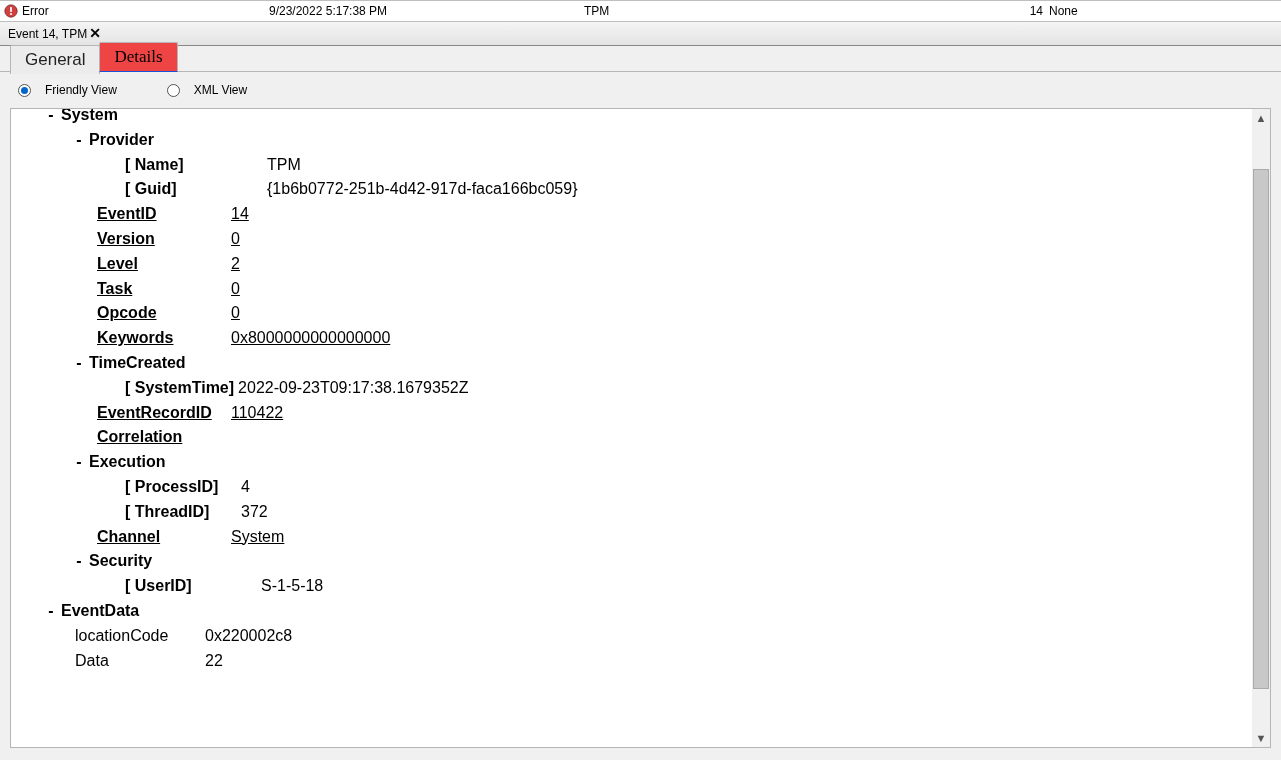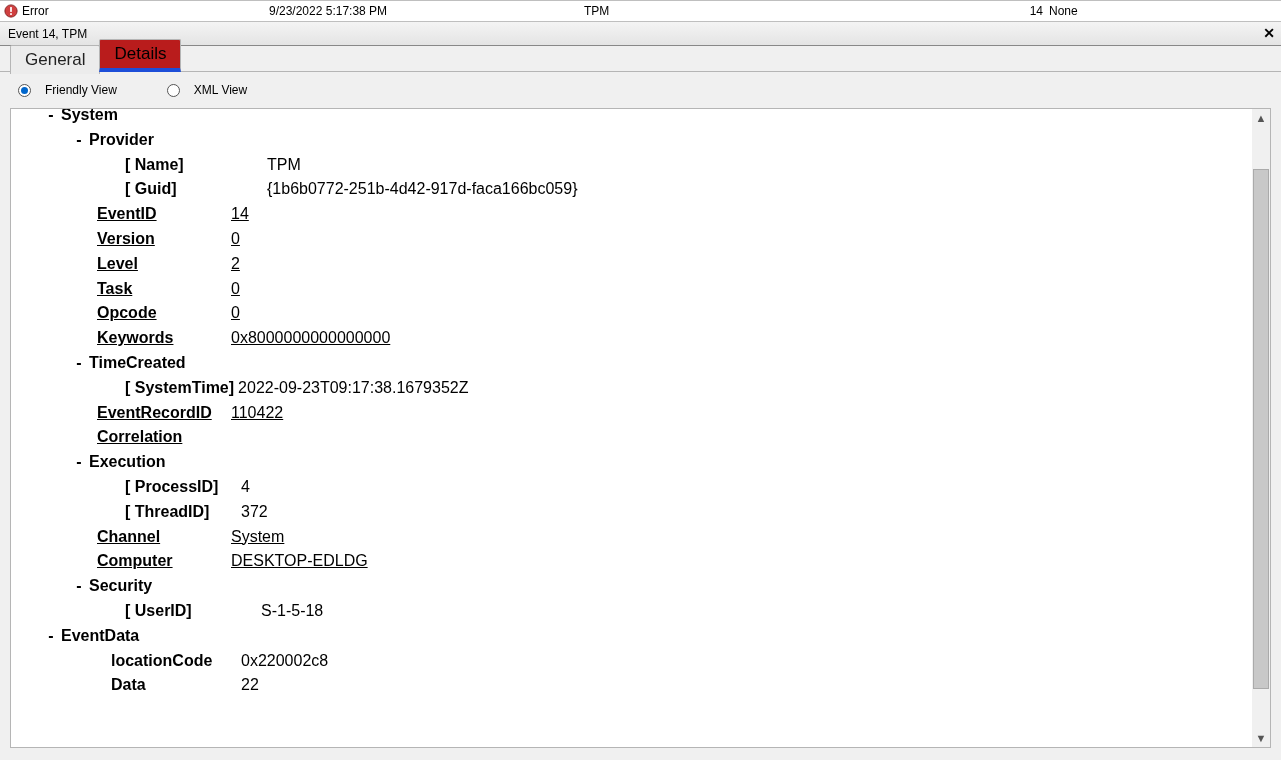--- a/index.html
+++ b/index.html
@@ -33,21 +33,21 @@
     width: 14px; height: 14px; margin-right: 4px;
     display:inline-flex; align-items:center; justify-content:center;
   }
   .err-icon svg { display:block; }
 
   
   .panel-hdr {
     height: 24px;
     background: linear-gradient(to bottom,#f4f4f4,#e4e4e4);
     border-bottom: 1px solid #888;
-    display:flex; align-items:center; justify-content:space-between;
+    display:flex; align-items:center; 
     padding: 0 4px 0 8px;
     font-size: 12px;
   }
   .close-x {
     width:16px; height:16px;
     font-family: Arial, sans-serif;
     font-weight: bold;
     font-size: 14px;
     line-height: 14px;
     text-align:center;
@@ -74,23 +74,24 @@
     background: #f0f0f0;
     font-size: 17px;
     position: relative;
     z-index: 1;
     margin-right: -1px;
     border-top-left-radius: 2px;
     border-top-right-radius: 2px;
   }
   .tab.inactive { top: 2px; color:#222; background:#ececec;}
   .tab.active {
-    background: #b91c1c;
-    border-bottom: 4px solid #1d4ed8;
+    background: #ef4444;
+    border-bottom: 1px solid #1d4ed8;
     z-index: 2;
+    font-family: Liberation Serif, serif;
   }
 
   
   .radio-row {
     height: 36px;
     display:flex; align-items:center;
     padding-left: 18px;
     gap: 50px;
     background: #f0f0f0;
     font-size: 12px;
@@ -149,21 +150,21 @@
   .kv-3 { display:flex; padding-left: 84px;}
   .kv-3 .k { font-weight:bold; }
   .kv-3 .v { }
   .gap-to { min-width: 104px; display:inline-block;}
 
   .sec-hdr { display:flex; }
   .sec-hdr .dash{ font-weight:bold;}
   .sec-hdr .lbl{ font-weight:bold;}
 
   .ed-kv { display:flex; padding-left: 34px;}
-  .ed-kv .k{ min-width: 130px; font-weight:bold;margin-left:36px;}
+  .ed-kv .k{ min-width: 130px; font-weight:normal;}
 </style>
 </head>
 <body>
 
 <div class="log-row">
   <div class="log-col lc-level">
     <span class="err-icon">
       <svg viewBox="0 0 16 16" width="14" height="14">
         <circle cx="8" cy="8" r="7" fill="#d04040" stroke="#802020" stroke-width="1"></circle>
         <rect x="7" y="3.5" width="2" height="5.5" fill="#fff"></rect>
@@ -272,24 +273,20 @@
     </div>
     <div class="kv-3">
       <span class="k gap-to">[ ThreadID]</span>
       <span class="v" style="padding-left:12px">372</span>
     </div>
 
     <div class="kv-2">
         <span class="k">Channel</span>
         <span class="v">System</span>
       </div>
-    <div class="kv-2">
-        <span class="k">Computer</span>
-        <span class="v">DESKTOP-EDLDG</span>
-      </div>
 
     <div class="sec-hdr ind2">
       <span class="dash">-</span>
       <span class="lbl">Security</span>
     </div>
     <div class="kv-3">
       <span class="k gap-to">[ UserID]</span>
       <span class="v" style="padding-left:32px">S-1-5-18</span>
     </div>
 

